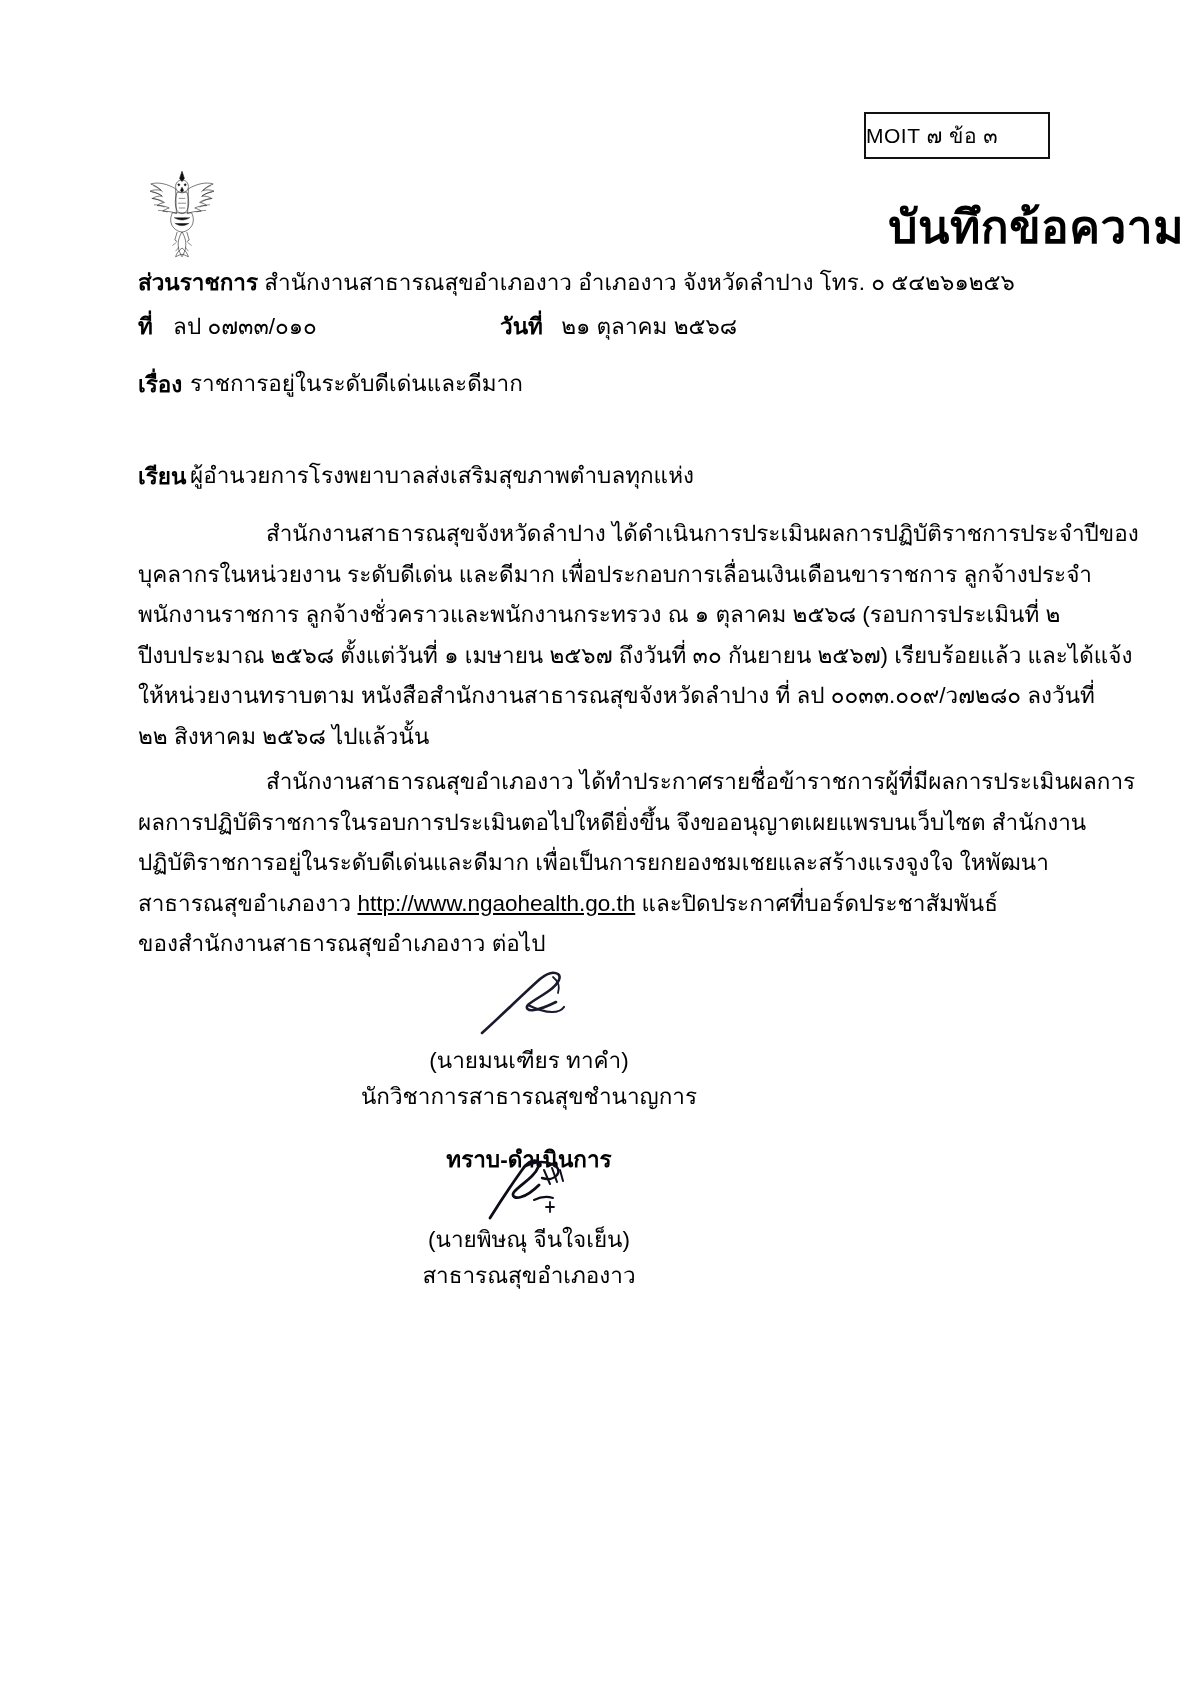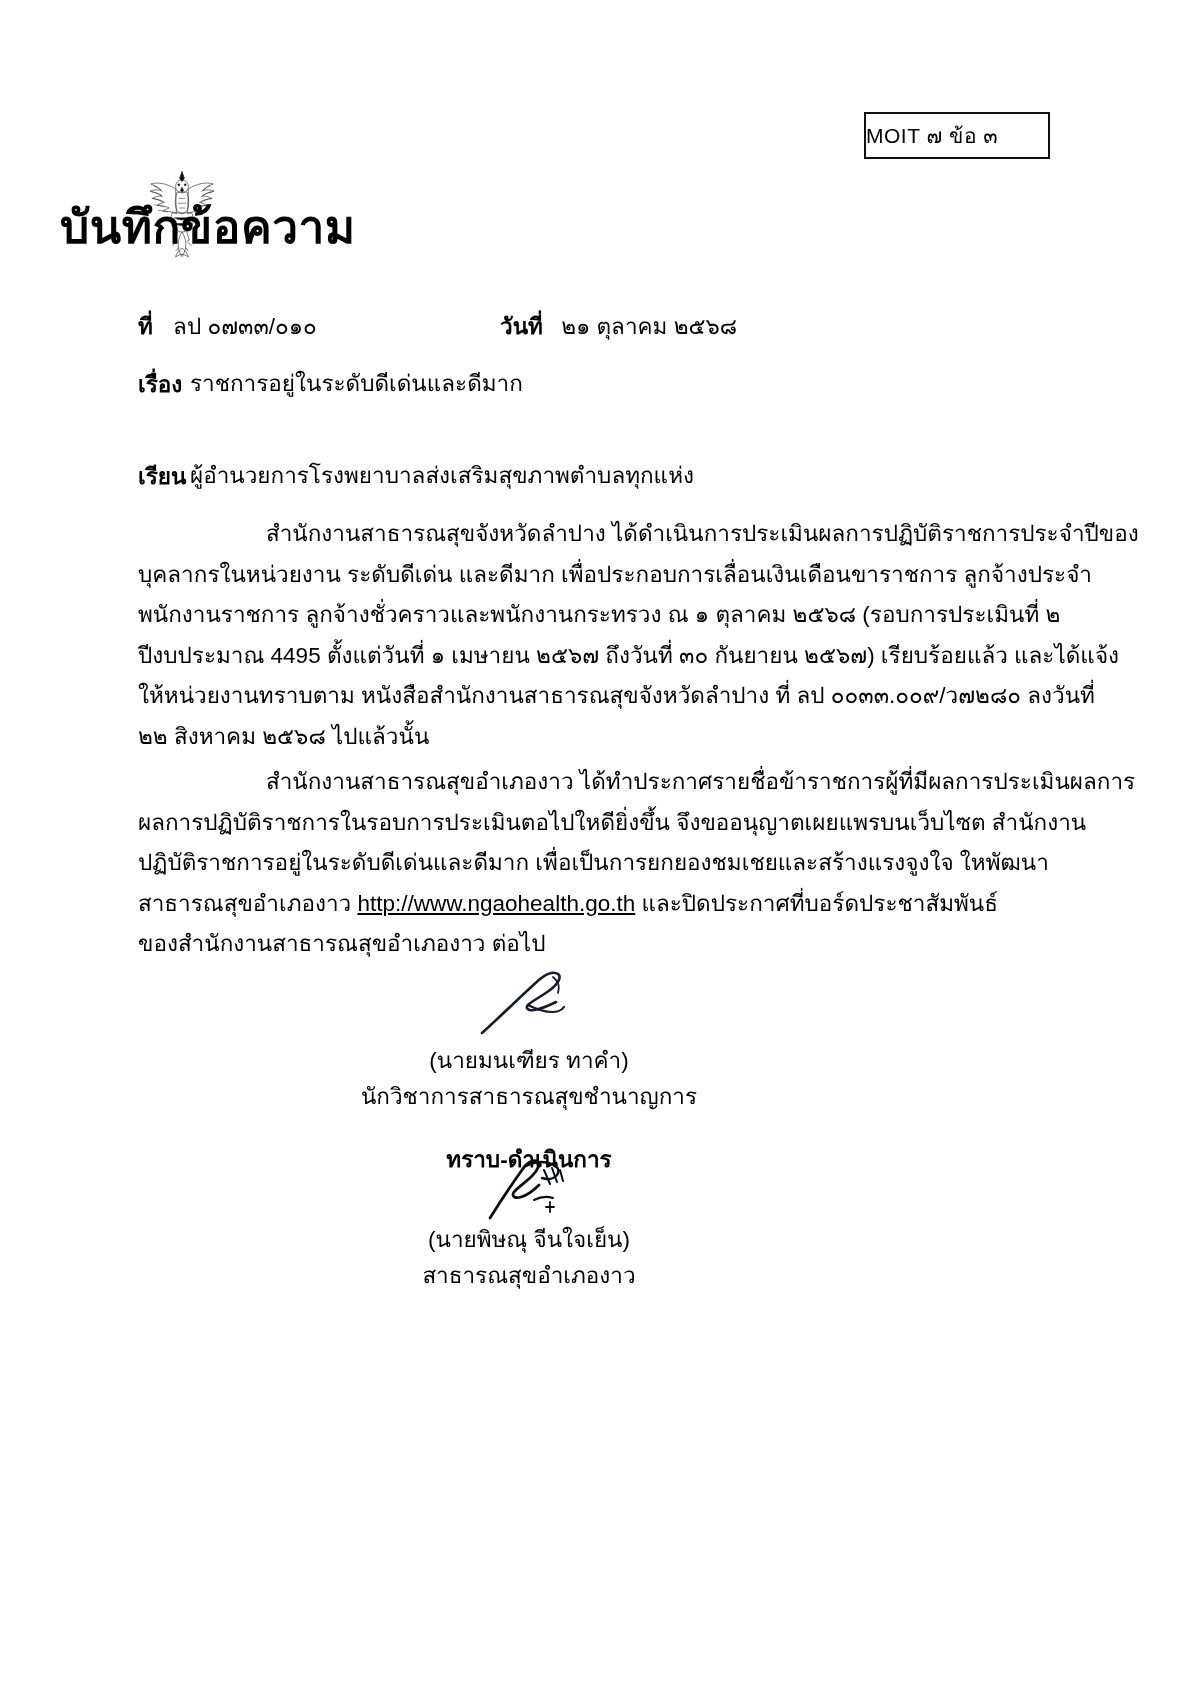--- a/index.html
+++ b/index.html
@@ -49,21 +49,21 @@
     height: 92px;
   }
   .emblem svg { display: block; width: 100%; height: 100%; }
 
   
   .doc-title {
     position: absolute;
     top: 190px;
     left: 0;
     width: 1184px;
-    text-align: left;
+    text-align: right;
     font-size: 46px;
     font-weight: bold;
     letter-spacing: 0.5px;
     padding-left: 60px;
     box-sizing: border-box;
     font-family: Liberation Mono, monospace;
   }
 
   
   .hdr {
@@ -201,20 +201,24 @@
         <path d="M50 80 c-4 6 -6 14 -4 22 c2 6 4 9 4 9 c0 0 2 -3 4 -9 c2 -8 0 -16 -4 -22 z" fill="none"></path>
         <path d="M43 93 l-5 4 M57 93 l5 4 M46 99 l-4 5 M54 99 l4 5" stroke-width="0.6"></path>
 
         <path d="M50 100 c-4 3 -7 7 -8 11 c4 -2 6 -3 8 -3 c2 0 4 1 8 3 c-1 -4 -4 -8 -8 -11 z" fill="none"></path>
       </g>
     </svg>
   </div>
 
   <div class="doc-title">บันทึกข้อความ</div>
 
+  <div class="hdr" id="row-dept">
+    <span class="hdr-label">ส่วนราชการ</span>
+    <span class="hdr-value">สำนักงานสาธารณสุขอำเภองาว อำเภองาว จังหวัดลำปาง  โทร. ๐ ๕๔๒๖๑๒๕๖</span>
+  </div>
 
   <div class="hdr" id="row-ref">
     <span class="hdr-label">ที่</span>
     <span class="hdr-value" style="padding-left:14px;margin-top:36px;">ลป ๐๗๓๓/๐๑๐</span>
   </div>
 
   <div class="hdr" id="row-date">
     <span class="hdr-label">วันที่</span>
     <span class="hdr-value" style="padding-left:12px;">๒๑ ตุลาคม  ๒๕๖๘</span>
   </div>
@@ -228,21 +232,21 @@
   <div class="field-block" id="block-to">
     <span class="fb-label">เรียน</span><span class="fb-body">
       <div class="fb-line">ผู้อำนวยการโรงพยาบาลส่งเสริมสุขภาพตำบลทุกแห่ง</div>
     </span>
   </div>
 
   <div class="para" id="para-1">
     <div class="p-line"><span class="indent"></span><span>สำนักงานสาธารณสุขจังหวัดลำปาง ได้ดำเนินการประเมินผลการปฏิบัติราชการประจำปีของ</span></div>
     <div class="p-line">บุคลากรในหน่วยงาน ระดับดีเด่น และดีมาก เพื่อประกอบการเลื่อนเงินเดือนขาราชการ ลูกจ้างประจำ</div>
     <div class="p-line">พนักงานราชการ ลูกจ้างชั่วคราวและพนักงานกระทรวง ณ ๑ ตุลาคม ๒๕๖๘ (รอบการประเมินที่ ๒</div>
-    <div class="p-line">ปีงบประมาณ 4495 ตั้งแต่วันที่ ๑ เมษายน ๒๕๖๗ ถึงวันที่ ๓๐ กันยายน ๒๕๖๗) เรียบร้อยแล้ว และได้แจ้ง</div>
+    <div class="p-line">ปีงบประมาณ ๒๕๖๘ ตั้งแต่วันที่ ๑ เมษายน ๒๕๖๗ ถึงวันที่ ๓๐ กันยายน ๒๕๖๗) เรียบร้อยแล้ว และได้แจ้ง</div>
     <div class="p-line">ให้หน่วยงานทราบตาม หนังสือสำนักงานสาธารณสุขจังหวัดลำปาง ที่ ลป ๐๐๓๓.๐๐๙/ว๗๒๘๐ ลงวันที่</div>
     <div class="p-line">๒๒ สิงหาคม ๒๕๖๘ ไปแล้วนั้น</div>
   </div>
 
   <div class="para" id="para-2">
     <div class="p-line"><span class="indent"></span><span>สำนักงานสาธารณสุขอำเภองาว ได้ทำประกาศรายชื่อข้าราชการผู้ที่มีผลการประเมินผลการ</span></div>
     <div class="p-line">ผลการปฏิบัติราชการในรอบการประเมินตอไปใหดียิ่งขึ้น จึงขออนุญาตเผยแพรบนเว็บไซต สำนักงาน</div>
     <div class="p-line">ปฏิบัติราชการอยู่ในระดับดีเด่นและดีมาก เพื่อเป็นการยกยองชมเชยและสร้างแรงจูงใจ ใหพัฒนา</div>
     <div class="p-line"><span>สาธารณสุขอำเภองาว </span><span class="link-url">http://www.ngaohealth.go.th</span><span> และปิดประกาศที่บอร์ดประชาสัมพันธ์</span></div>
     <div class="p-line">ของสำนักงานสาธารณสุขอำเภองาว  ต่อไป</div>

